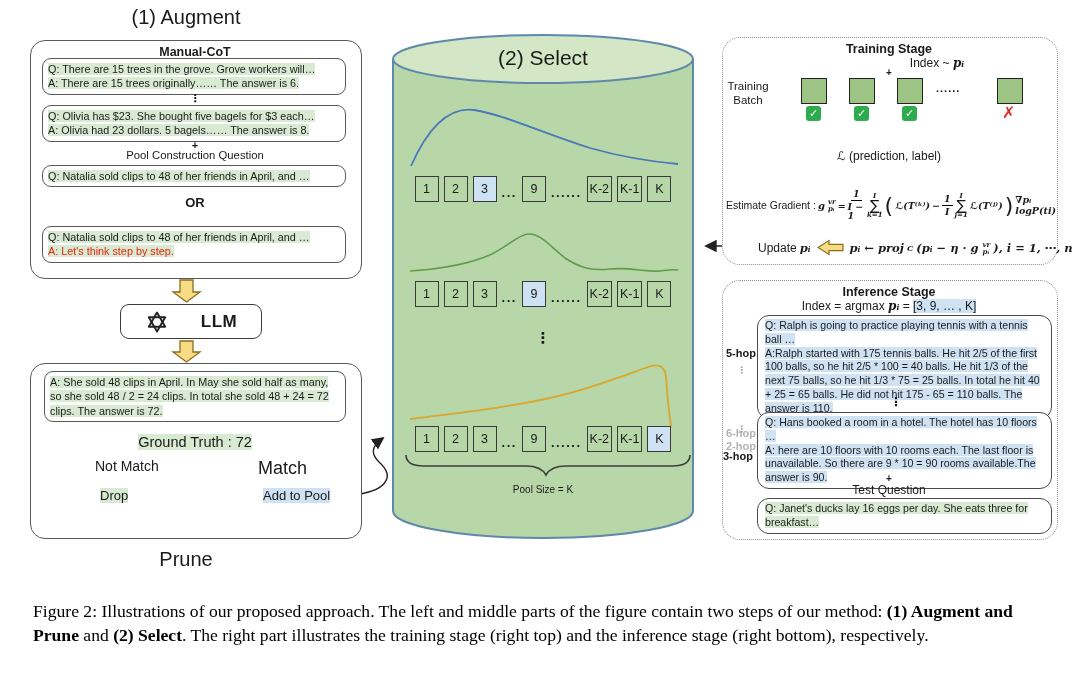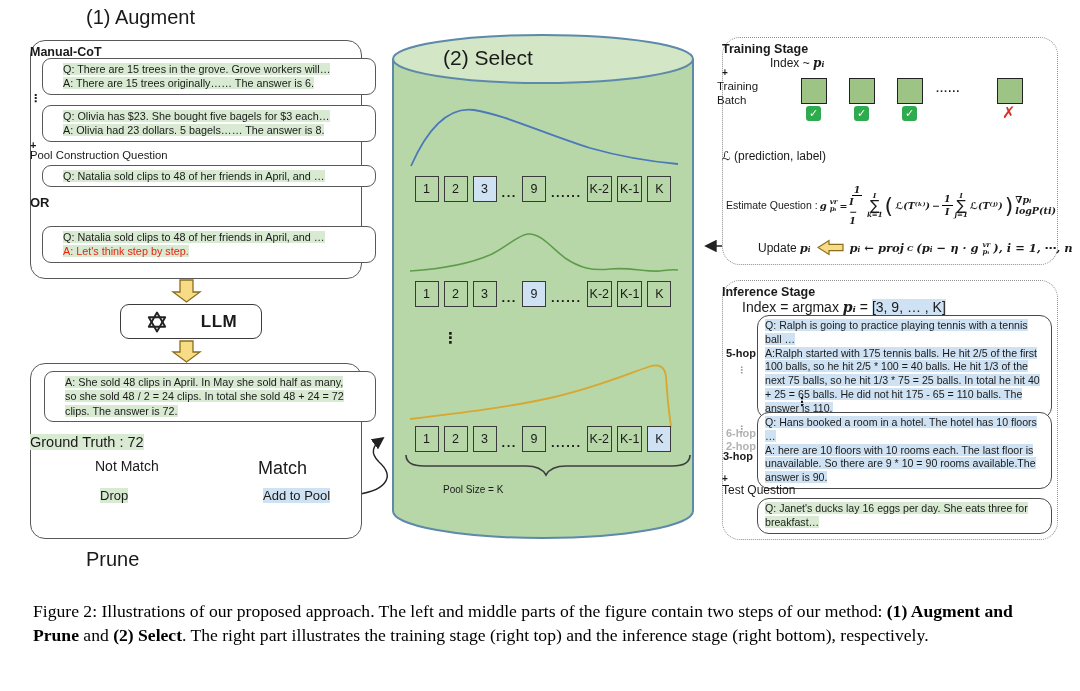--- a/index.html
+++ b/index.html
@@ -1,25 +1,25 @@
 <!DOCTYPE html>
 <html><head>
 <meta charset="utf-8">
 <style>
   html,body{margin:0;padding:0;background:#fff;}
   #canvas{position:relative;width:1080px;height:691px;background:#fff;overflow:hidden;
           font-family:"Liberation Sans","DejaVu Sans",sans-serif;color:#1a1a1a;}
   .abs{position:absolute;}
-  .ctr{}
+  .ctr{text-align:center;}
   .bold{font-weight:bold;}
   .hl-g{background:#d9ead3;}
   .hl-b{background:#cfe2f3;}
   .red{color:#e8230e;}
   .obox{border:1.6px solid #595959;border-radius:15px;background:#fff;}
-  .ibox{border:1.4px solid #595959;border-radius:9px;background:#fff;padding:3px 20px;
+  .ibox{border:1.4px solid #595959;border-radius:9px;background:#fff;padding:3px 5px;
         font-size:10.8px;line-height:1.34;}
   .rbox{border:1.4px solid #4a4a4a;border-radius:12px;background:#fff;padding:3px 7px;
         font-size:10.6px;line-height:1.3;}
   .dashpanel{border:1.6px dotted #8f8f8f;border-radius:18px;background:#fff;}
   .vdots{font-weight:bold;letter-spacing:0;line-height:1;}
   .krow{display:flex;gap:5px;justify-content:center;align-items:center;width:284px;}
   .kcell{min-width:24px;height:26px;border:1.5px solid #3a3a3a;display:flex;align-items:center;
          justify-content:center;font-size:12.5px;padding:0 2px;box-sizing:border-box;}
   .kcell.hl{background:#cfe2f3;}
   .kdots{font-size:13px;font-weight:bold;letter-spacing:1.5px;padding-top:6px;}
@@ -207,21 +207,21 @@
   <div class="sq" style="left:997px;top:78px;"></div>
 
   <div class="check" style="left:806px;top:106px;">✓</div>
   <div class="check" style="left:854px;top:106px;">✓</div>
   <div class="check" style="left:902px;top:106px;">✓</div>
   <div class="cross" style="left:1002px;top:103px;">✗</div>
 
   <div class="abs ctr" style="left:722px;top:149px;width:334px;font-size:12px;">ℒ (prediction, label)</div>
 
   <div class="abs est-line" style="left:726px;top:188px;width:330px;height:34px;justify-content:center;">
-    <span class="est-prefix">Estimate Question :</span>
+    <span class="est-prefix">Estimate Gradient :</span>
     <span class="math" style="font-size:10px;">g</span>
       <span class="supsub">
         <span>vr</span>
         <span>pᵢ</span>
       </span>
     <span class="math">=</span>
     <span class="frac">
         <span class="num">1</span>
         <span class="den">I − 1</span>
       </span>
@@ -258,21 +258,21 @@
     <span class="math">(pᵢ − η · g</span>
       <span class="supsub">
         <span>vr</span>
         <span>pᵢ</span>
       </span>
     <span class="math">), i = 1, ⋯, n</span>
   </div>
 
   <div class="abs dashpanel" style="left:722px;top:280px;width:334px;height:258px;"></div>
   <div class="abs ctr bold" style="left:722px;top:285px;width:334px;font-size:12.5px;">Inference Stage</div>
-  <div class="abs ctr" style="left:742px;top:299px;width:334px;font-size:14px;">
+  <div class="abs ctr" style="left:722px;top:299px;width:334px;font-size:12px;">
     <span>Index = argmax</span> <span class="math">pᵢ</span>
     <span>=</span> <span class="hl-b">[3, 9, … , K]</span>
   </div>
 
   <div class="abs rbox" style="left:757px;top:315px;width:279px;">
     <span class="hl-b">Q: Ralph is going to practice playing tennis with a tennis ball …</span><br>
     <span class="hl-b">A:Ralph started with 175 tennis balls. He hit 2/5 of the first 100 balls, so he hit 2/5 * 100 = 40 balls. He hit 1/3 of the next 75 balls, so he hit 1/3 * 75 = 25 balls. In total he hit 40 + 25 = 65 balls. He did not hit 175 - 65 = 110 balls. The answer is 110.</span>
   </div>
   <div class="abs hop" style="left:726px;top:347px;">5-hop</div>
   <div class="abs vdots" style="left:737px;top:366px;font-size:9px;color:#999;">⋮</div>

